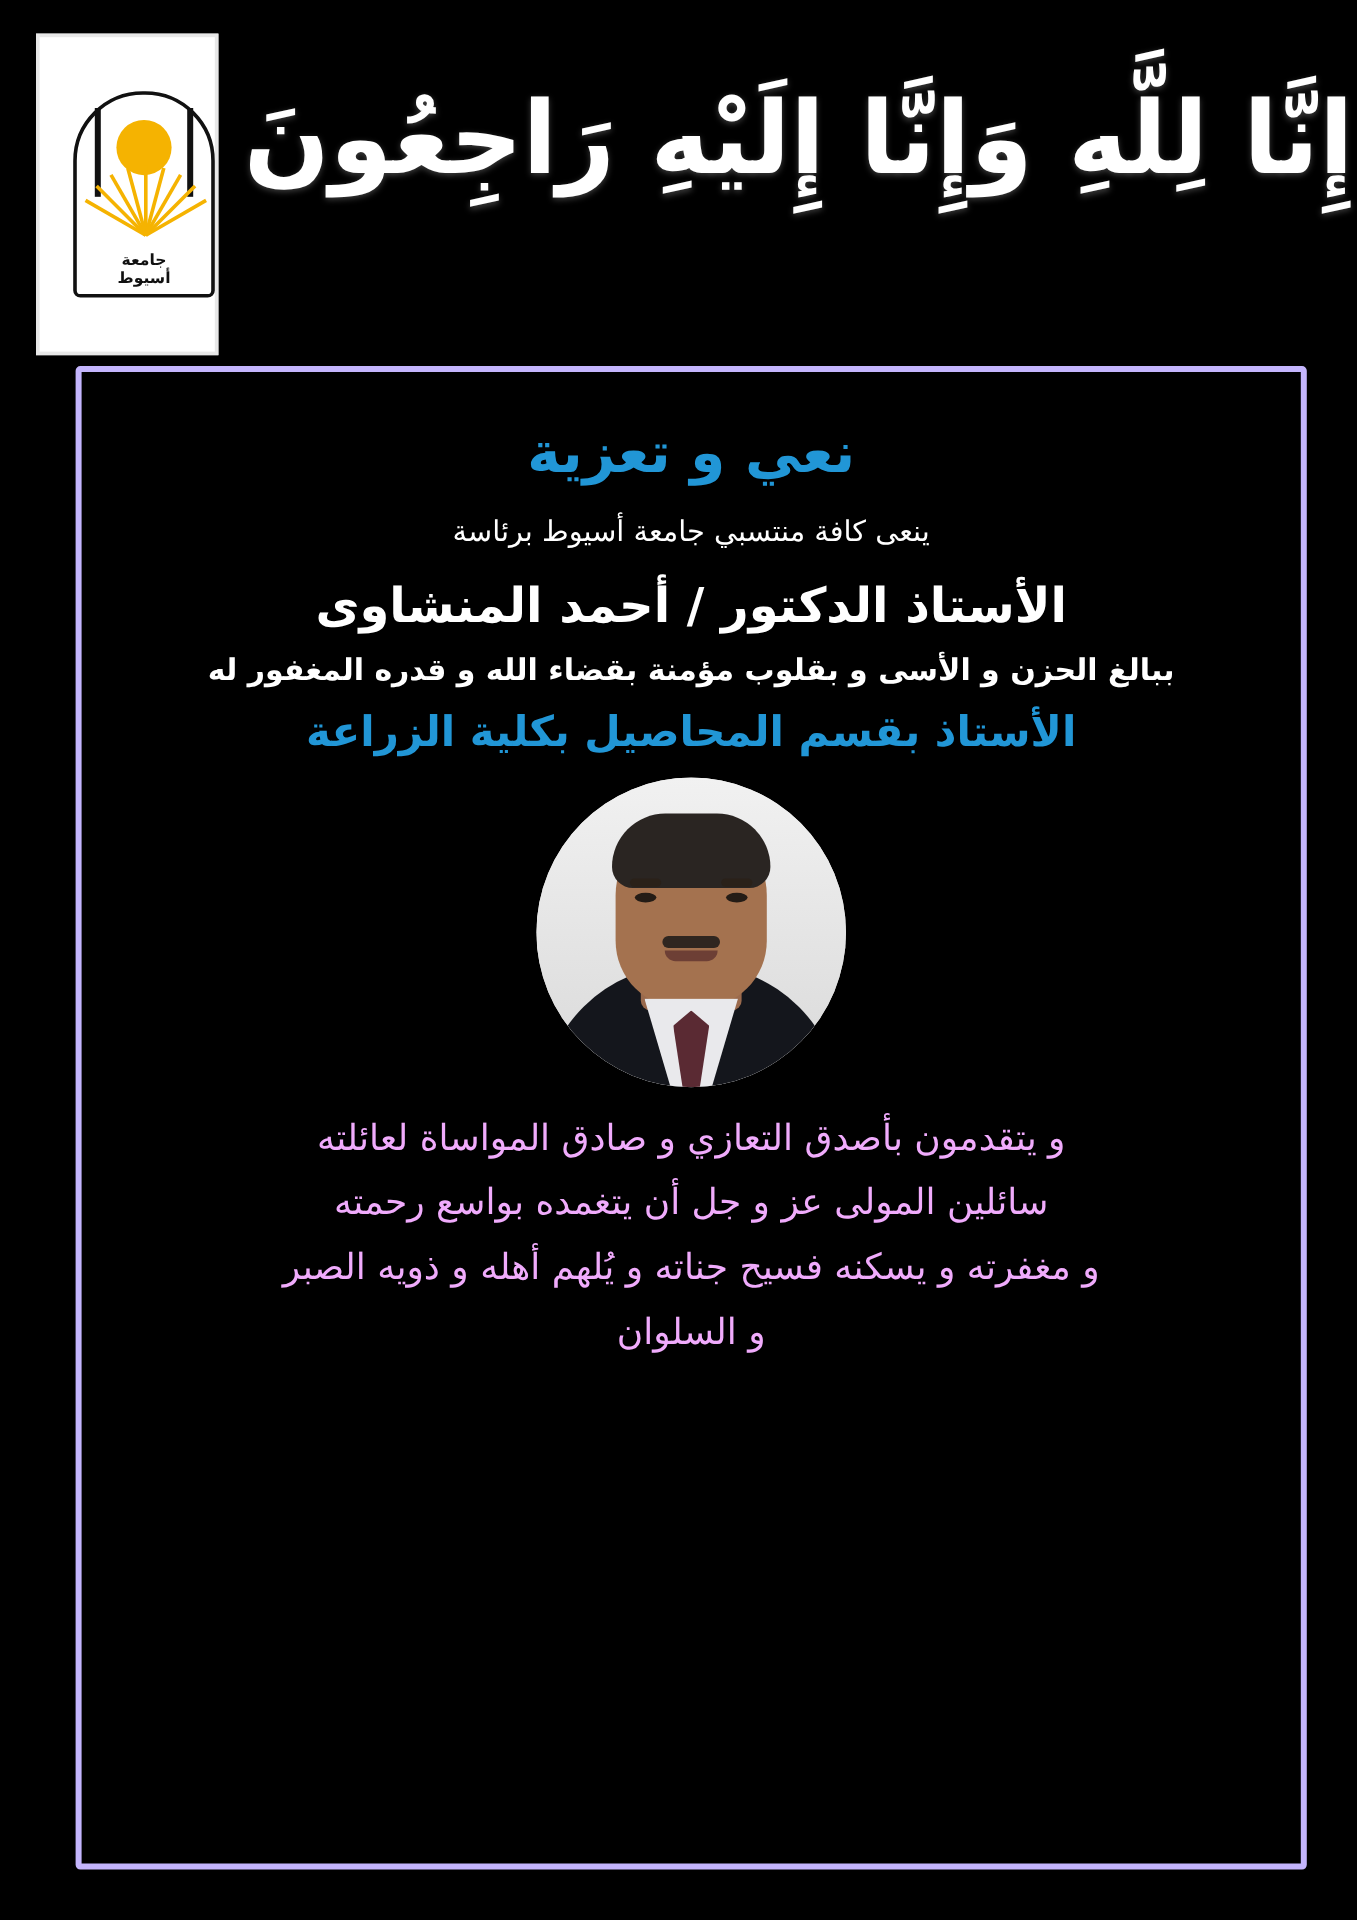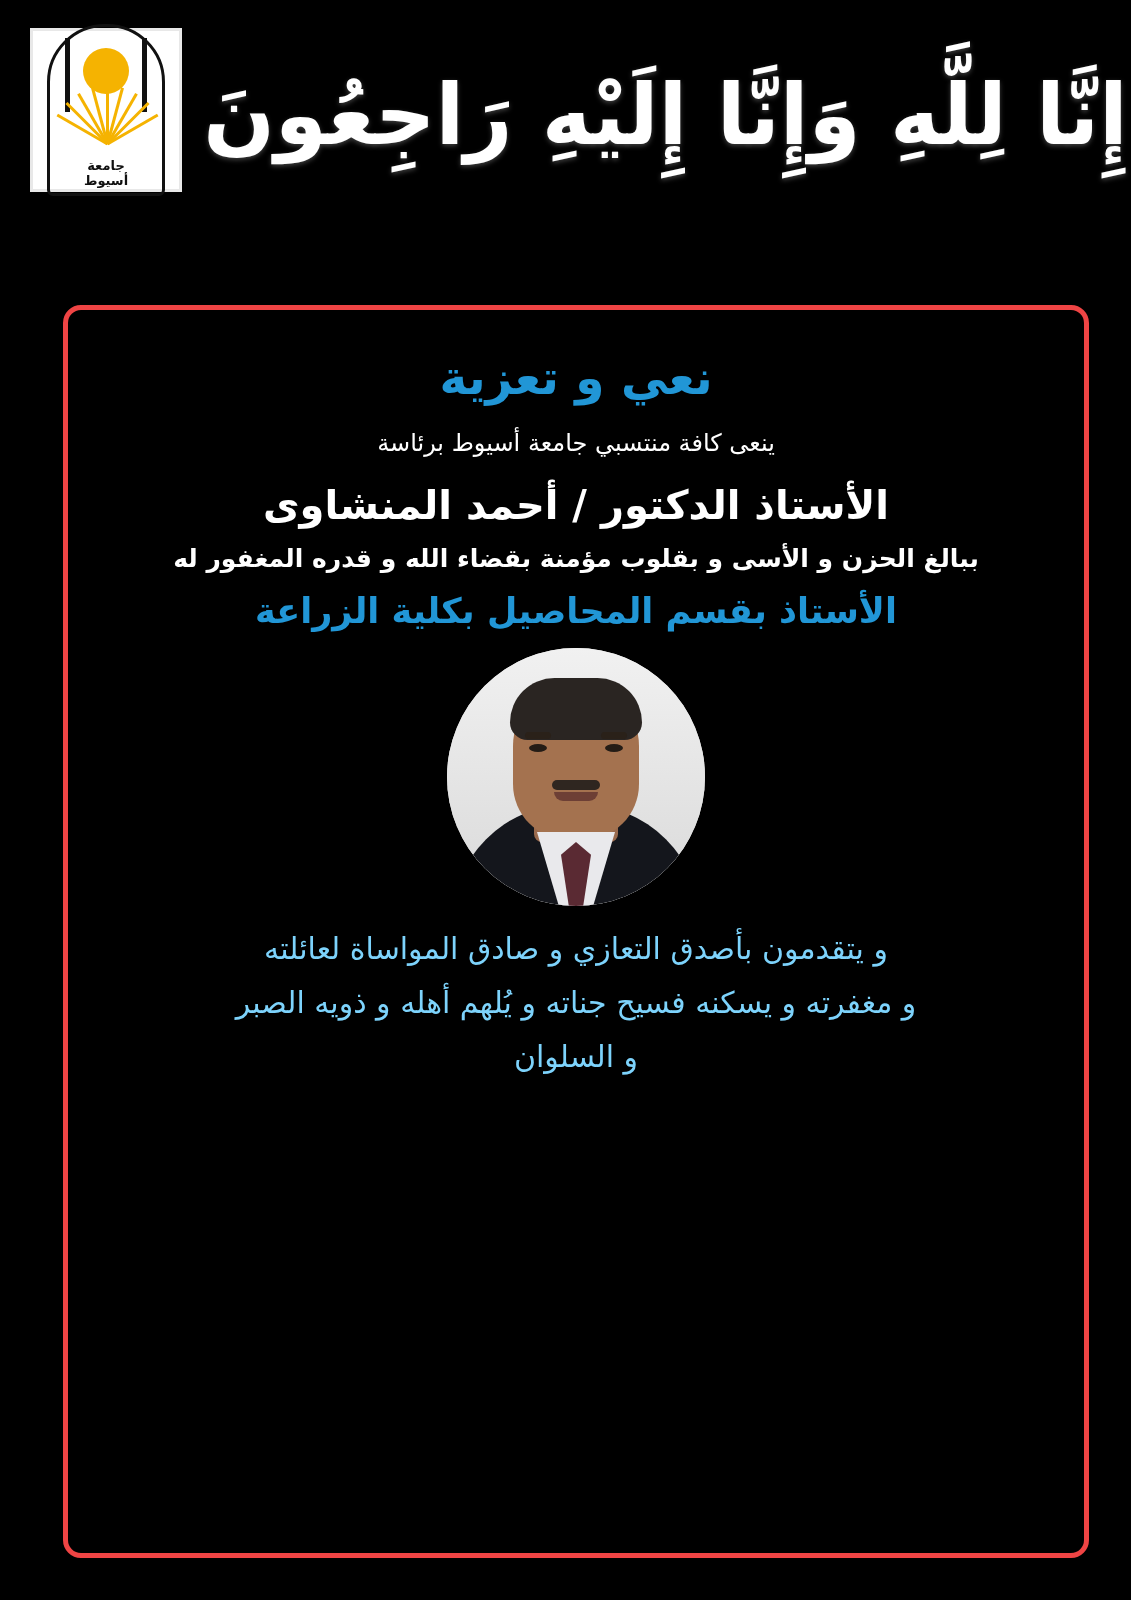--- a/index.html
+++ b/index.html
@@ -31,27 +31,26 @@
     align-items: flex-start;
     justify-content: flex-start;
     flex-direction: row-reverse;
   }
 
   .logo-box {
     position: absolute;
     top: 28px;
     left: 30px;
     width: 152px;
-    height: 164px;
+    height: 268px;
     background: #ffffff;
     border: 3px solid #e8e8e8;
     box-sizing: border-box;
     display: flex;
     align-items: center;
-    justify-content: center;
   }
   .logo-inner {
     position: relative;
     width: 118px;
     height: 172px;
   }
   .logo-frame {
     position: absolute;
     inset: 0;
     border: 3px solid #111111;
@@ -127,22 +126,22 @@
     text-shadow: 0 2px 5px rgba(255,255,255,0.25);
   }
 
   
   .card {
     position: absolute;
     top: 305px;
     left: 42px;
     right: 42px;
     bottom: 42px;
-    border: 5px solid #ef4444;
-    border-radius: 18px;
+    border: 5px solid #c4b5fd;
+    border-radius: 4px;
     background: #000000;
     box-sizing: border-box;
     padding: 34px 46px 30px 46px;
     text-align: center;
     direction: rtl;
     margin-left: 21px;
   }
 
   .title {
     color: #2196d6;
@@ -316,21 +315,21 @@
     width: 48px;
     height: 10px;
     background: #2f2620;
     border-radius: 6px;
   }
 
   
   .closing {
     font-size: 30px;
     line-height: 54px;
-    color: #7dd3fc;
+    color: #f0abfc;
     margin: 10px 8px 0 8px;
   }
   .closing p { margin: 0; }
 </style>
 </head>
 <body>
 
 <div class="poster">
 
   <div class="header">
@@ -389,18 +388,19 @@
         <div class="p-eye r"></div>
         <div class="p-mous"></div>
         <div class="p-mouth"></div>
         <div class="p-shirt"></div>
         <div class="p-tie"></div>
       </div>
     </div>
 
     <div class="closing">
       <p>و يتقدمون بأصدق التعازي و صادق المواساة لعائلته</p>
+      <p>سائلين المولى عز و جل أن يتغمده بواسع رحمته</p>
       <p>و مغفرته و يسكنه فسيح جناته و يُلهم أهله و ذويه الصبر</p>
       <p>و السلوان</p>
     </div>
 
   </div>
 </div>
 
 </body></html>

